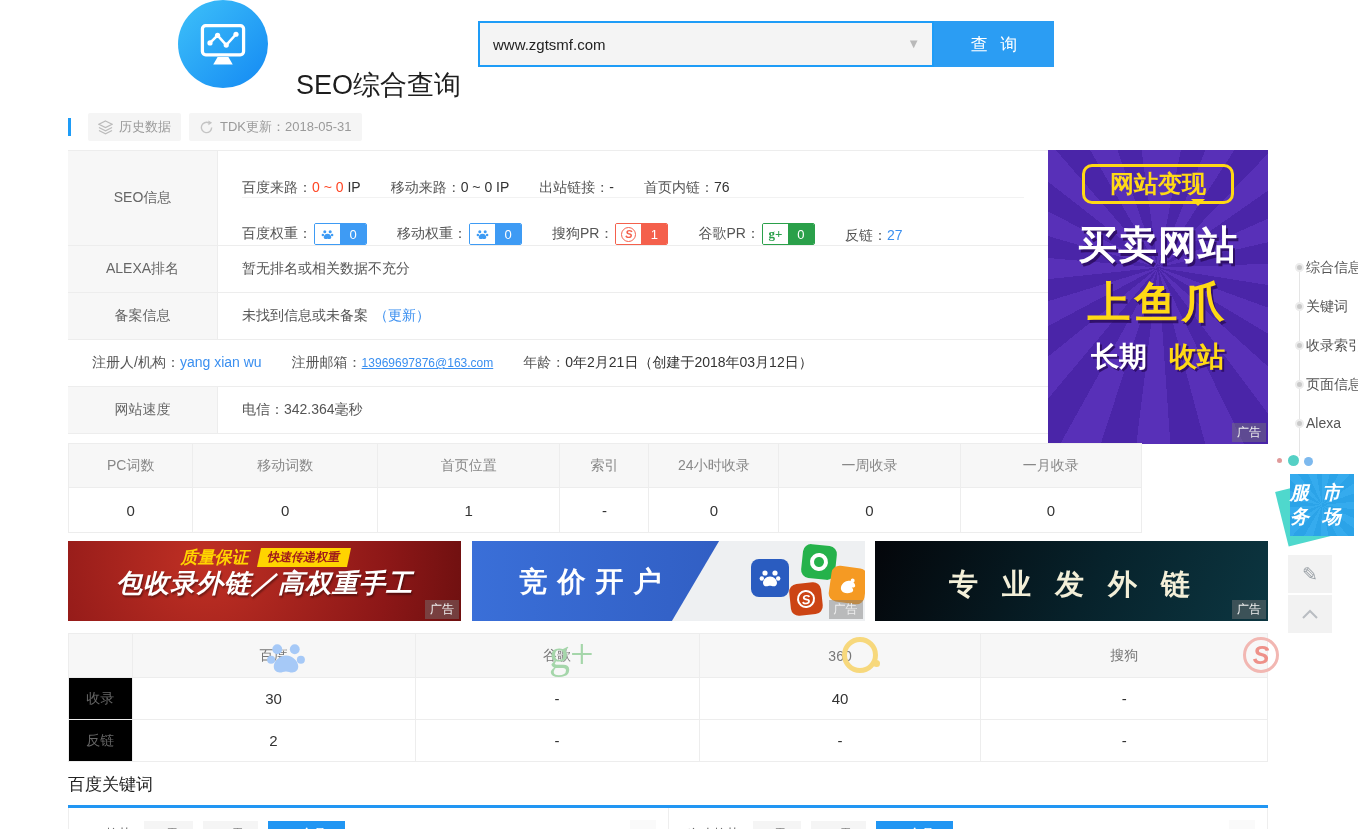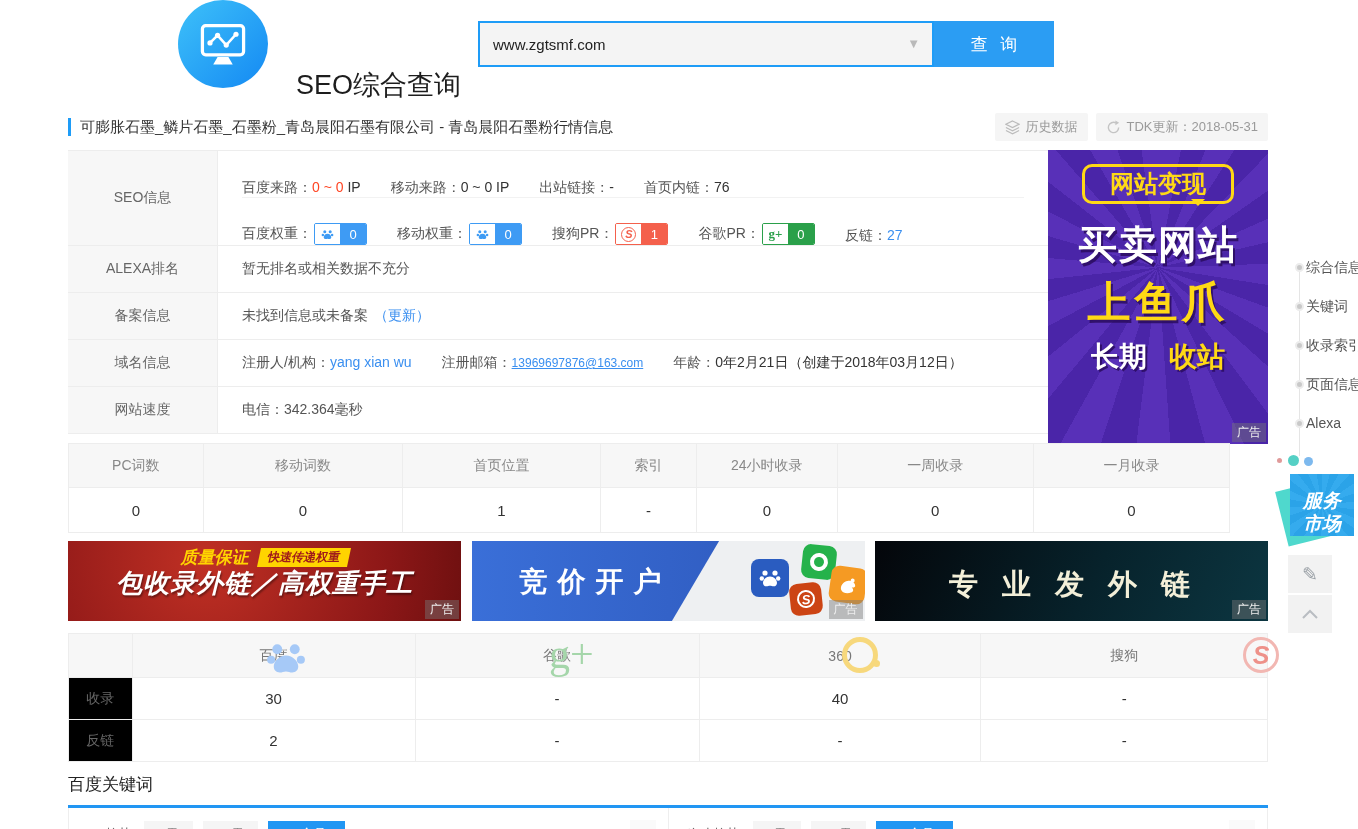--- a/index.html
+++ b/index.html
@@ -67,21 +67,21 @@
   .adline2 { font-size:43px; color:#ffd915; font-weight:900; text-align:center; margin-top:2px;
     letter-spacing:4px; text-shadow:2px 3px 0 rgba(40,10,90,.8); }
   .adline3 { display:flex; justify-content:center; gap:22px; font-size:28px; font-weight:900; margin-top:6px;
     text-shadow:2px 2px 0 rgba(40,10,90,.8); }
   .adline3 .w { color:#fff; } .adline3 .y { color:#ffd915; }
   .ad-tag { position:absolute; right:2px; bottom:2px; background:rgba(120,120,120,.45); color:#eee;
     font-size:12px; padding:1px 5px; }
 
   
   table { border-collapse:collapse; }
-  .stats { position:absolute; top:443px; left:68px; width:1162px; }
+  .stats { position:absolute; top:443px; left:68px; width:1074px; }
   .stats th, .stats td { border:1px solid #ededed; text-align:center; }
   .stats th { height:44px; background:#f7f7f7; color:#888; font-size:14px; font-weight:normal; }
   .stats td { height:45px; font-size:15px; color:#333; background:#fff; }
 
   
   .banners { position:absolute; top:541px; left:68px; width:1200px; display:flex; justify-content:space-between; }
   .banner { width:393px; height:80px; position:relative; overflow:hidden; cursor:pointer; }
   .banner1 { background:radial-gradient(circle at 35% 25%, #c03024, #8c1717 70%, #6f1010); }
   .b1-top { display:flex; justify-content:center; align-items:center; gap:10px; margin-top:5px; }
   .b1-tag1 { color:#ffd400; font-size:17px; font-weight:bold; font-style:italic; }
@@ -130,21 +130,21 @@
   .sidebar { position:absolute; left:1286px; top:258px; width:120px; }
   .nav-line { position:absolute; left:13px; top:10px; height:188px; border-left:1px solid #e5e5e5; }
   .nav-item { position:relative; padding-left:20px; margin-bottom:21px; font-size:14px; color:#555;
     white-space:nowrap; height:18px; line-height:18px; cursor:pointer; }
   .nav-dot { position:absolute; left:9px; top:5px; width:9px; height:9px; border-radius:50%;
     background:#c9c9c9; border:2px solid #ececec; }
   .decor-dot { position:absolute; border-radius:50%; }
   .market { position:absolute; left:2px; top:216px; width:70px; height:70px; cursor:pointer; }
   .market-teal { position:absolute; left:-7px; top:10px; width:60px; height:56px; background:#4fd8cd; transform:rotate(-14deg); }
   .market-blue { position:absolute; left:2px; top:0; width:64px; height:62px; background:#2ba3e8; color:#fff;
-    display:flex; flex-direction:column; align-items:center; justify-content:flex-end; font-size:19px; font-weight:bold;
+    display:flex; flex-direction:row; align-items:center; justify-content:space-between; font-size:19px; font-weight:bold;
     font-style:italic; line-height:1.25;
     background-image:repeating-conic-gradient(from 0deg, #35abee 0deg 14deg, #2ba3e8 14deg 28deg); }
   .tool-btn { position:absolute; left:2px; width:44px; height:38px; background:#f2f2f2; display:flex;
     align-items:center; justify-content:center; cursor:pointer; color:#9aa0a6; }
   .tool-pencil { top:297px; font-size:19px; }
   .tool-up { top:337px; }
 </style>
 </head>
 <body>
 
@@ -167,21 +167,20 @@
       <div class="search-box">
         <input type="text" value="www.zgtsmf.com" style="">
         <span class="caret">▼</span>
       </div>
       <button class="query-btn">查 询</button>
     </div>
   </div>
 
   <div class="title-bar">
     <span class="blue-bar"></span>
-    <span class="page-title">可膨胀石墨_鳞片石墨_石墨粉_青岛晨阳石墨有限公司 - 青岛晨阳石墨粉行情信息</span>
     <span class="chip-gray">
       <svg width="15" height="15" viewBox="0 0 16 16">
         <path d="M8 1 L15 4.5 8 8 1 4.5 Z" fill="none" stroke="#bbb" stroke-width="1.2"></path>
         <path d="M1 8 L8 11.5 15 8" fill="none" stroke="#bbb" stroke-width="1.2"></path>
         <path d="M1 11.2 L8 14.7 15 11.2" fill="none" stroke="#bbb" stroke-width="1.2"></path>
       </svg>
       <span>历史数据</span>
     </span>
     <span class="chip-gray">
       <svg width="15" height="15" viewBox="0 0 16 16">
@@ -253,21 +252,20 @@
 
       <div class="irow irow-std">
         <div class="ilabel">备案信息</div>
         <div class="ivalue">
           <span>未找到信息或未备案</span>
           <span class="link" style="margin-left:6px">（更新）</span>
         </div>
       </div>
 
       <div class="irow irow-std">
-        <div class="ilabel">域名信息</div>
         <div class="ivalue">
           <span class="pair"><span>注册人/机构：</span><span class="link">yang xian wu</span></span>
           <span class="pair"><span>注册邮箱：</span><span class="link-u">13969697876@163.com</span></span>
           <span class="pair"><span>年龄：</span><span class="v-dark">0年2月21日（创建于2018年03月12日）</span></span>
         </div>
       </div>
 
       <div class="irow irow-std">
         <div class="ilabel">网站速度</div>
         <div class="ivalue">电信：342.364毫秒</div>

